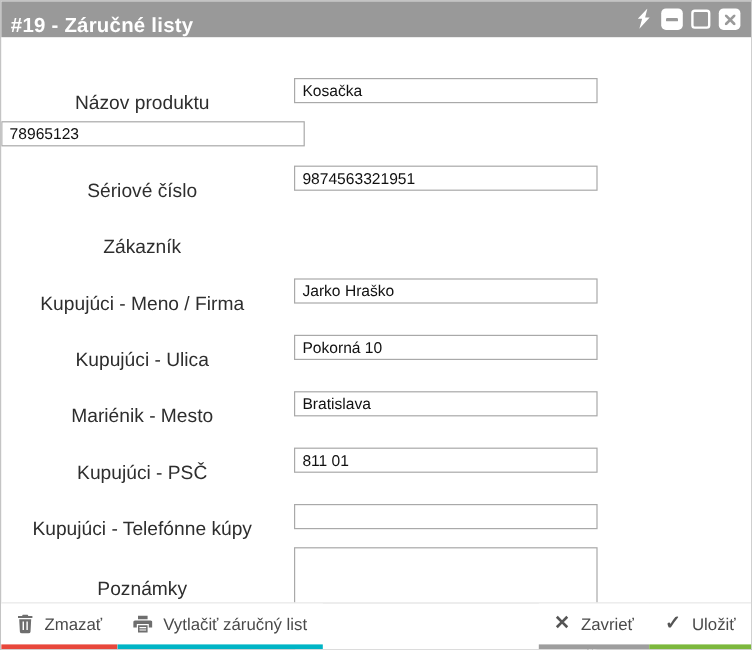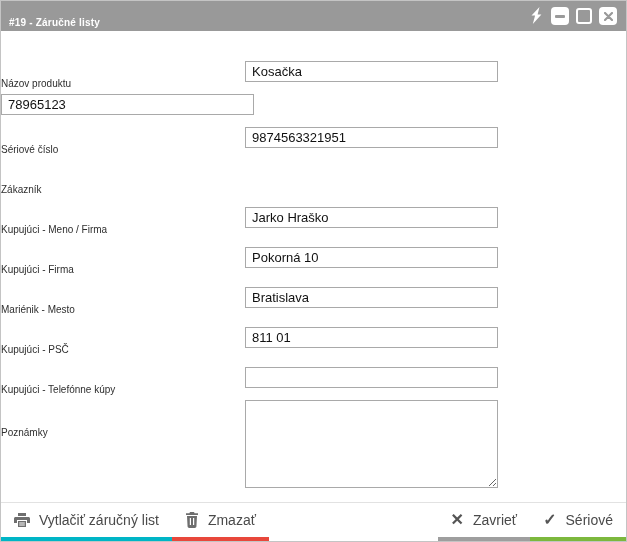--- a/index.html
+++ b/index.html
@@ -5,32 +5,32 @@
   * { margin:0; padding:0; box-sizing:border-box; }
   html,body { width:627px; height:542px; }
   body { font-family:"Liberation Sans", sans-serif; background:#fff; }
 
   .window { width:627px; height:542px; position:relative; background:#fff;
             border:1px solid #c4c4c4; overflow:hidden; }
 
   
   .titlebar { height:30px; background:#999999; display:flex; align-items:center;
               padding:0 9px 0 8px; }
-  .title { flex:1; color:#ffffff; font-size:10px; font-weight:bold; letter-spacing:.2px;margin-top:12px; }
+  .title { flex:1; color:#ffffff; font-size:17px; font-weight:bold; letter-spacing:.2px;margin-top:12px; }
   .controls { display:flex; align-items:center; gap:7px; }
   .ctrl { cursor:pointer; display:flex; align-items:center; justify-content:center; }
   .win-btn { width:18px; height:18px; background:#ffffff; border-radius:4px; }
   .win-btn.max { background:transparent; border:2px solid #ffffff; border-radius:3px;
                  width:16px; height:16px; }
 
   
   .content { padding-top:23px; }
   .row { display:flex; align-items:center; margin-bottom:5px; }
-  .row label { width:244px; flex:none; text-align:left; padding-right:9px;
-               font-size:10px; color:#2e2e2e;margin-top:24px; }
+  .row label { width:244px; flex:none; text-align:center; padding-right:9px;
+               font-size:16px; color:#2e2e2e;margin-top:24px; }
   .field-wrap { position:relative; width:253px; }
   input.field { width:253px; height:21px; border:1px solid #a9a9a9; background:#fff;
                 font:13px "Liberation Sans", sans-serif; color:#111; padding:0 6px;
                 outline:none; }
   .field-wrap.date-wrap { width:144px; }
   input.field.date { width:144px; padding-right:26px; }
   .cal-btn { position:absolute; right:4px; top:3px; width:17px; height:15px; cursor:pointer; }
   .lookup-icons { position:absolute; right:6px; top:0; height:21px; display:flex;
                   align-items:center; gap:7px; }
   .lookup input.field { padding-right:66px; }
@@ -102,21 +102,21 @@
     <div class="row">
       <label>Zákazník</label>
     </div>
 
     <div class="row">
       <label>Kupujúci - Meno / Firma</label>
       <div class="field-wrap"><input class="field" type="text" value="Jarko Hraško" style=""></div>
     </div>
 
     <div class="row">
-      <label>Kupujúci - Firma</label>
+      <label>Kupujúci - Ulica</label>
       <div class="field-wrap"><input class="field" type="text" value="Pokorná 10" style=""></div>
     </div>
 
     <div class="row">
       <label>Mariénik - Mesto</label>
       <div class="field-wrap"><input class="field" type="text" value="Bratislava" style=""></div>
     </div>
 
     <div class="row">
       <label>Kupujúci - PSČ</label>
@@ -131,44 +131,44 @@
 
     <div class="row textarea-row">
       <label>Poznámky</label>
       <div class="field-wrap"><textarea class="field" style=""></textarea></div>
     </div>
 
   </div>
 
   <div class="footer">
     <div class="btn-group">
+      <button class="fbtn delete">
+        <span class="ctrl">
+          <svg width="14" height="16" viewBox="0 0 14 16">
+              <path fill="#6e6e6e" d="M5 0 h4 l.6 1.3 H13 v1.6 H1 V1.3 h3.4 Z M2 4 h10 l-.55 10.3 c-.04 .9 -.8 1.7 -1.7 1.7 H4.25 c-.9 0 -1.66 -.8 -1.7 -1.7 Z M4.8 6 v7 h1.2 v-7 Z M8 6 v7 h1.2 v-7 Z"></path>
+            </svg>
+        </span>
+        <span>Zmazať</span>
+      </button>
       <button class="fbtn print">
         <span class="ctrl">
           <svg width="16" height="15" viewBox="0 0 16 15">
               <path fill="#6e6e6e" d="M4 0 h8 v3 H4 Z M1.5 4 h13 c.8 0 1.5 .7 1.5 1.5 V10 h-3 v-3 H3 v3 H0 V5.5 C0 4.7 .7 4 1.5 4 Z"></path>
               <path fill="#6e6e6e" d="M4 8 h8 v6 H4 Z"></path>
               <path d="M5.2 10 h5.6 M5.2 12 h5.6" stroke="#ffffff" stroke-width="1"></path>
             </svg>
         </span>
         <span>Vytlačiť záručný list</span>
       </button>
-      <button class="fbtn delete">
-        <span class="ctrl">
-          <svg width="14" height="16" viewBox="0 0 14 16">
-              <path fill="#6e6e6e" d="M5 0 h4 l.6 1.3 H13 v1.6 H1 V1.3 h3.4 Z M2 4 h10 l-.55 10.3 c-.04 .9 -.8 1.7 -1.7 1.7 H4.25 c-.9 0 -1.66 -.8 -1.7 -1.7 Z M4.8 6 v7 h1.2 v-7 Z M8 6 v7 h1.2 v-7 Z"></path>
-            </svg>
-        </span>
-        <span>Zmazať</span>
-      </button>
     </div>
     <div class="btn-group">
       <button class="fbtn closeb">
         <span class="glyph">✕</span>
         <span>Zavrieť</span>
       </button>
       <button class="fbtn save">
         <span class="glyph">✓</span>
-        <span>Sériové</span>
+        <span>Uložiť</span>
       </button>
     </div>
   </div>
 
 </div>
 
 </body></html>

